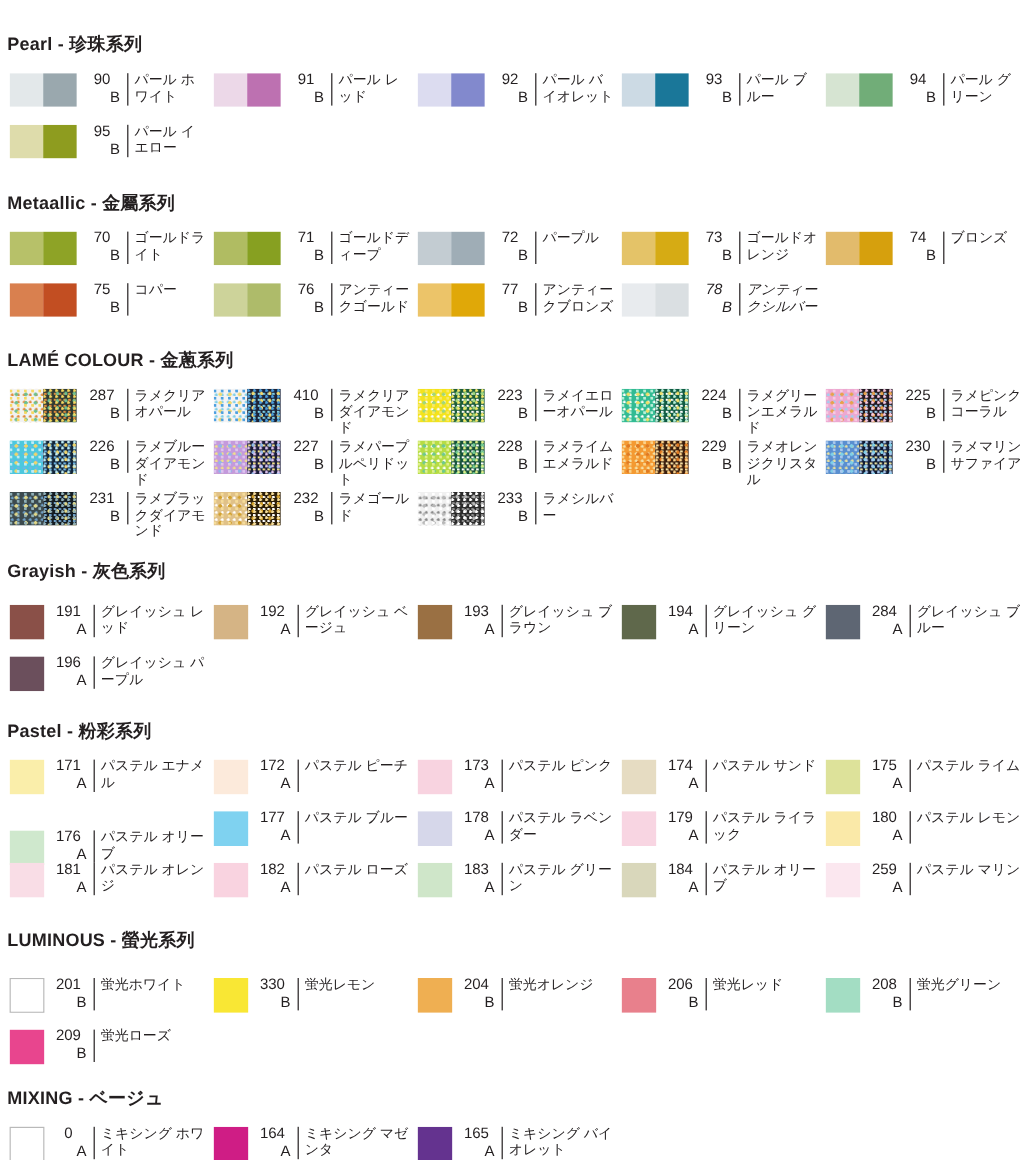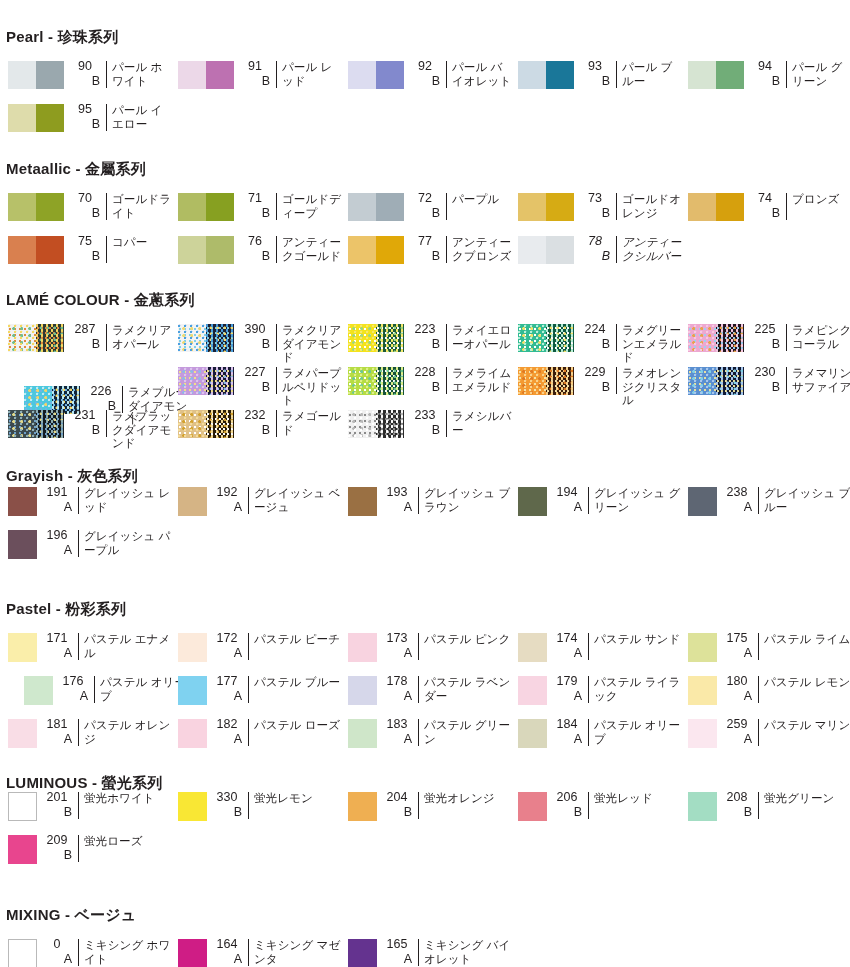--- a/index.html
+++ b/index.html
@@ -326,21 +326,21 @@
             </div>
             <div class="rule"></div>
             <div class="nm">ラメクリアオパール</div>
           </div>
           <div class="entry duo" style="left: 170px;">
             <div class="sw duo">
               <div class="half glit" style="background: radial-gradient(circle at 20% 30%, rgb(74, 159, 224) 0px, rgb(74, 159, 224) 1.1px, transparent 1.4px) 0% 0% / 6px 6px, radial-gradient(circle at 70% 65%, rgb(240, 217, 113) 0px, rgb(240, 217, 113) 1.3px, transparent 1.6px) 0% 0% / 8px 7px, radial-gradient(circle at 45% 85%, rgb(127, 208, 232) 0px, rgb(127, 208, 232) 1px, transparent 1.3px) 0% 0% / 5px 6px rgb(243, 243, 244);"></div>
               <div class="half glit" style="background: radial-gradient(circle at 20% 30%, rgb(74, 159, 224) 0px, rgb(74, 159, 224) 1.1px, transparent 1.4px) 0% 0% / 5px 5px, radial-gradient(circle at 70% 65%, rgb(240, 217, 113) 0px, rgb(240, 217, 113) 1.3px, transparent 1.6px) 0% 0% / 7px 6px, radial-gradient(circle at 45% 85%, rgb(127, 208, 232) 0px, rgb(127, 208, 232) 1px, transparent 1.3px) 0% 0% / 4px 5px rgb(27, 34, 54);"></div>
             </div>
             <div class="code">
-              <span class="num">390</span>
+              <span class="num">410</span>
               <span class="ltr">B</span>
             </div>
             <div class="rule"></div>
             <div class="nm">ラメクリアダイアモンド</div>
           </div>
           <div class="entry duo" style="left: 340px;">
             <div class="sw duo">
               <div class="half glit" style="background: radial-gradient(circle at 20% 30%, rgb(247, 233, 106) 0px, rgb(247, 233, 106) 1.1px, transparent 1.4px) 0% 0% / 6px 6px, radial-gradient(circle at 70% 65%, rgb(159, 214, 124) 0px, rgb(159, 214, 124) 1.3px, transparent 1.6px) 0% 0% / 8px 7px, radial-gradient(circle at 45% 85%, rgb(255, 255, 255) 0px, rgb(255, 255, 255) 1px, transparent 1.3px) 0% 0% / 5px 6px rgb(244, 227, 28);"></div>
               <div class="half glit" style="background: radial-gradient(circle at 20% 30%, rgb(247, 233, 106) 0px, rgb(247, 233, 106) 1.1px, transparent 1.4px) 0% 0% / 5px 5px, radial-gradient(circle at 70% 65%, rgb(159, 214, 124) 0px, rgb(159, 214, 124) 1.3px, transparent 1.6px) 0% 0% / 7px 6px, radial-gradient(circle at 45% 85%, rgb(255, 255, 255) 0px, rgb(255, 255, 255) 1px, transparent 1.3px) 0% 0% / 4px 5px rgb(29, 92, 57);"></div>
             </div>
@@ -370,21 +370,21 @@
             </div>
             <div class="code">
               <span class="num">225</span>
               <span class="ltr">B</span>
             </div>
             <div class="rule"></div>
             <div class="nm">ラメピンクコーラル</div>
           </div>
         </div>
         <div class="row">
-          <div class="entry duo" style="left: 16px; margin-top: 19px;">
+          <div class="entry duo" style="left: 0px;">
             <div class="sw duo">
               <div class="half glit" style="background: radial-gradient(circle at 20% 30%, rgb(189, 236, 246) 0px, rgb(189, 236, 246) 1.1px, transparent 1.4px) 0% 0% / 6px 6px, radial-gradient(circle at 70% 65%, rgb(240, 212, 106) 0px, rgb(240, 212, 106) 1.3px, transparent 1.6px) 0% 0% / 8px 7px, radial-gradient(circle at 45% 85%, rgb(111, 182, 229) 0px, rgb(111, 182, 229) 1px, transparent 1.3px) 0% 0% / 5px 6px rgb(76, 200, 222);"></div>
               <div class="half glit" style="background: radial-gradient(circle at 20% 30%, rgb(189, 236, 246) 0px, rgb(189, 236, 246) 1.1px, transparent 1.4px) 0% 0% / 5px 5px, radial-gradient(circle at 70% 65%, rgb(240, 212, 106) 0px, rgb(240, 212, 106) 1.3px, transparent 1.6px) 0% 0% / 7px 6px, radial-gradient(circle at 45% 85%, rgb(111, 182, 229) 0px, rgb(111, 182, 229) 1px, transparent 1.3px) 0% 0% / 4px 5px rgb(18, 37, 57);"></div>
             </div>
             <div class="code">
               <span class="num">226</span>
               <span class="ltr">B</span>
             </div>
             <div class="rule"></div>
             <div class="nm">ラメブルーダイアモンド</div>
@@ -473,21 +473,21 @@
               <span class="ltr">B</span>
             </div>
             <div class="rule"></div>
             <div class="nm">ラメシルバー</div>
           </div>
         </div>
       </div>
     </div>
     <div class="section" style="top: 467px;">
       <div class="section-title"><span class="en">Grayish</span><span> - </span><span>灰色系列</span></div>
-      <div class="rows" style="top: 17px;">
+      <div class="rows" style="top: 34px;">
         <div class="row">
           <div class="entry solo" style="left: 0px;">
             <div class="sw solo">
               <div class="half" style="background: rgb(138, 80, 72);"></div>
             </div>
             <div class="code">
               <span class="num">191</span>
               <span class="ltr">A</span>
             </div>
             <div class="rule"></div>
@@ -524,21 +524,21 @@
               <span class="ltr">A</span>
             </div>
             <div class="rule"></div>
             <div class="nm">グレイッシュ グリーン</div>
           </div>
           <div class="entry solo" style="left: 680px;">
             <div class="sw solo">
               <div class="half" style="background: rgb(94, 102, 115);"></div>
             </div>
             <div class="code">
-              <span class="num">238</span>
+              <span class="num">284</span>
               <span class="ltr">A</span>
             </div>
             <div class="rule"></div>
             <div class="nm">グレイッシュ ブルー</div>
           </div>
         </div>
         <div class="row">
           <div class="entry solo" style="left: 0px;">
             <div class="sw solo">
               <div class="half" style="background: rgb(107, 79, 92);"></div>
@@ -607,21 +607,21 @@
             </div>
             <div class="code">
               <span class="num">175</span>
               <span class="ltr">A</span>
             </div>
             <div class="rule"></div>
             <div class="nm">パステル ライム</div>
           </div>
         </div>
         <div class="row">
-          <div class="entry solo" style="left: 16px;">
+          <div class="entry solo" style="left: 0px; margin-top: 16px;">
             <div class="sw solo">
               <div class="half" style="background: rgb(207, 232, 205);"></div>
             </div>
             <div class="code">
               <span class="num">176</span>
               <span class="ltr">A</span>
             </div>
             <div class="rule"></div>
             <div class="nm">パステル オリーブ</div>
           </div>
@@ -724,21 +724,21 @@
               <span class="ltr">A</span>
             </div>
             <div class="rule"></div>
             <div class="nm">パステル マリン</div>
           </div>
         </div>
       </div>
     </div>
     <div class="section" style="top: 774px;">
       <div class="section-title"><span class="en">LUMINOUS</span><span> - </span><span>螢光系列</span></div>
-      <div class="rows" style="top: 15px;">
+      <div class="rows" style="top: 38px;">
         <div class="row">
           <div class="entry solo" style="left: 0px;">
             <div class="sw solo bordered">
               <div class="half" style="background: rgb(255, 255, 255);"></div>
             </div>
             <div class="code">
               <span class="num">201</span>
               <span class="ltr">B</span>
             </div>
             <div class="rule"></div>

